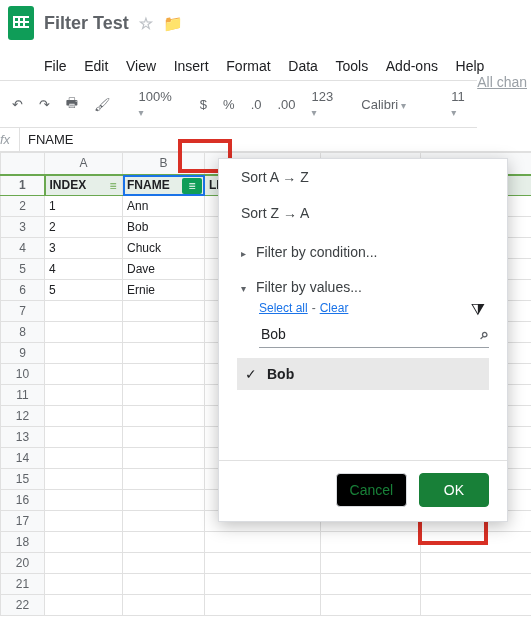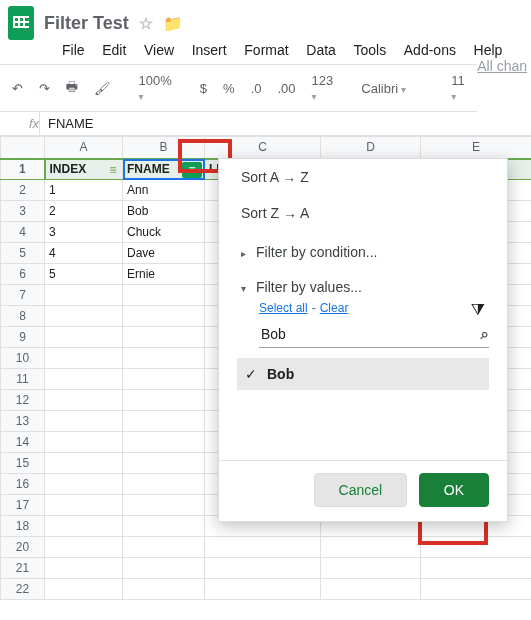--- a/index.html
+++ b/index.html
@@ -19,33 +19,33 @@
     width: 26px; height: 34px; background: #0f9d58; border-radius: 3px;
     position: relative; margin-right: 10px; flex-shrink:0;
   }
   .logo::before, .logo::after {
     content:""; position:absolute; left:5px; right:5px; height:2px; background:#fff;
   }
   .logo::before { top:10px; box-shadow: 0 5px 0 #fff, 0 10px 0 #fff; }
   .logo::after { top:10px; width:2px; left:5px; height:12px; background:#fff; box-shadow: 5px 0 0 #fff, 10px 0 0 #fff;}
   .doc-title { font-size: 18px; color:#5f6368; }
   .star-icon, .folder-icon { color:#bdc1c6; margin-left:10px; font-size:16px; }
-  .menus { padding-left: 62px; margin-top:2px; }
+  .menus { padding-left: 44px; margin-top:18px; }
   .menus span { margin-right: 14px; font-size: 14px; color:#202124; cursor:pointer; }
   .menus .right { float:right; color:#9aa0a6; text-decoration:underline; margin-right:4px;}
   .toolbar {
     border-top:1px solid #e0e0e0; border-bottom:1px solid #e0e0e0;
     margin-top:6px; padding:6px 8px; display:flex; align-items:center; gap:8px;
     color:#5f6368; font-size:13px;
   }
   .toolbar .sep { width:1px; height:20px; background:#e0e0e0; margin:0 2px;}
   .toolbar .btn { padding:2px 4px; cursor:pointer; }
   .toolbar .dd::after { content:" ▾"; color:#9aa0a6; font-size:10px;}
   .formula-bar { display:flex; align-items:center; border-bottom:1px solid #e0e0e0; height:24px;}
-  .fx-box { width:40px; text-align:right; color:#9aa0a6; border-right:1px solid #e0e0e0; height:100%; line-height:24px; font-style:italic;}
+  .fx-box { width:20px; text-align:left; color:#9aa0a6; border-right:1px solid #e0e0e0; height:100%; line-height:24px; font-style:italic;}
   .fx-val { padding-left:8px; }
   .grid-wrap { position:relative; }
   table.grid { border-collapse:collapse; table-layout:fixed; width:531px; }
   table.grid th, table.grid td {
     border:1px solid #e0e0e0; height:21px; font-size:12px;
     text-align:left; padding:0 4px; overflow:hidden; white-space:nowrap;
   }
   table.grid thead th {
     background:#f8f9fa; color:#5f6368; text-align:center; font-weight:normal; height:22px;
   }
@@ -91,22 +91,22 @@
   }
   .popup .search-row .mag { font-size:15px; color:#5f6368; font-weight:bold;}
   .popup .result {
     margin:10px 18px 0 18px; background:#e8e8e8; padding:8px 10px 8px 30px;
     font-weight:bold; font-size:14px; position:relative;
   }
   .popup .result .chk { position:absolute; left:8px; top:8px; font-weight:normal;}
   .popup .spacer { height:70px; }
   .popup .footer { border-top:1px solid #e0e0e0; padding:12px 18px 6px; text-align:right;}
   .popup .footer button {
-    font-size:14px; font-weight:500; padding:8px 24px; border-radius:4px; cursor:pointer;
-    border:1px solid #dadce0; background:#e5e5e5; color:#188038; margin-left:8px;
+    font-size:14px; font-weight:500; padding:8px 13px; border-radius:4px; cursor:pointer;
+    border:1px solid #dadce0; background:#000000; color:#188038; margin-left:8px;
   }
   .popup .footer button.ok { background:#188038; color:#fff; border-color:#188038; padding:8px 24px;}
 </style>
 </head>
 <body>
 
 <div class="header-row">
   <div class="logo"></div>
   <div class="doc-title">Filter Test</div>
   <span class="star-icon">☆</span>

